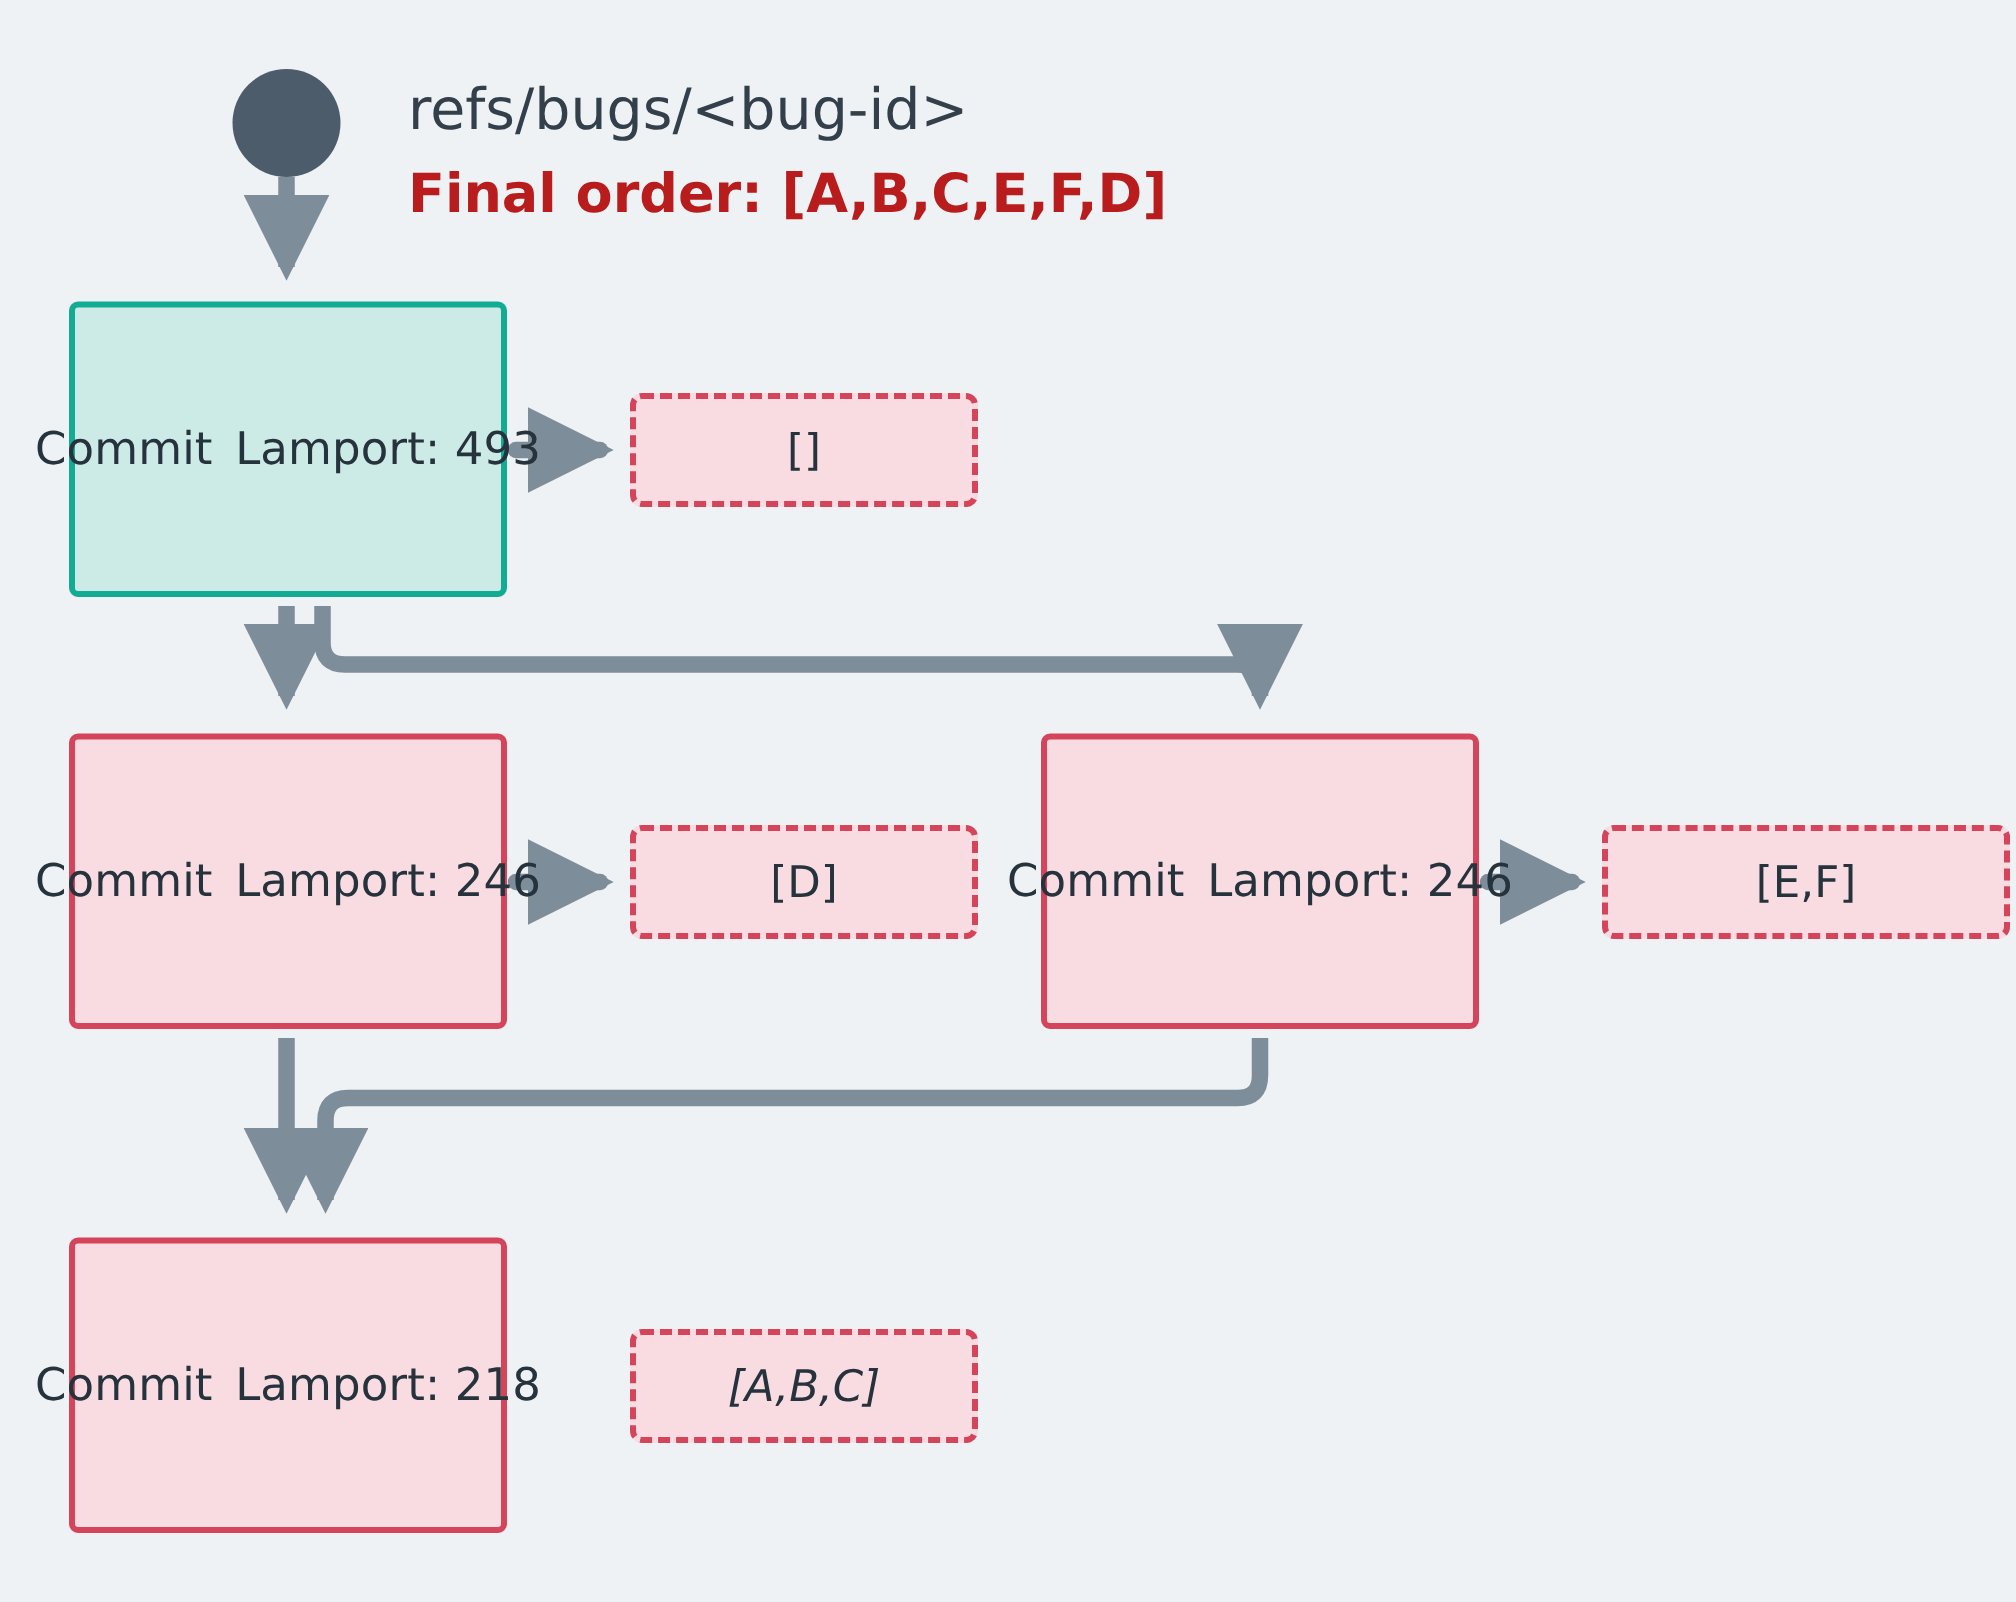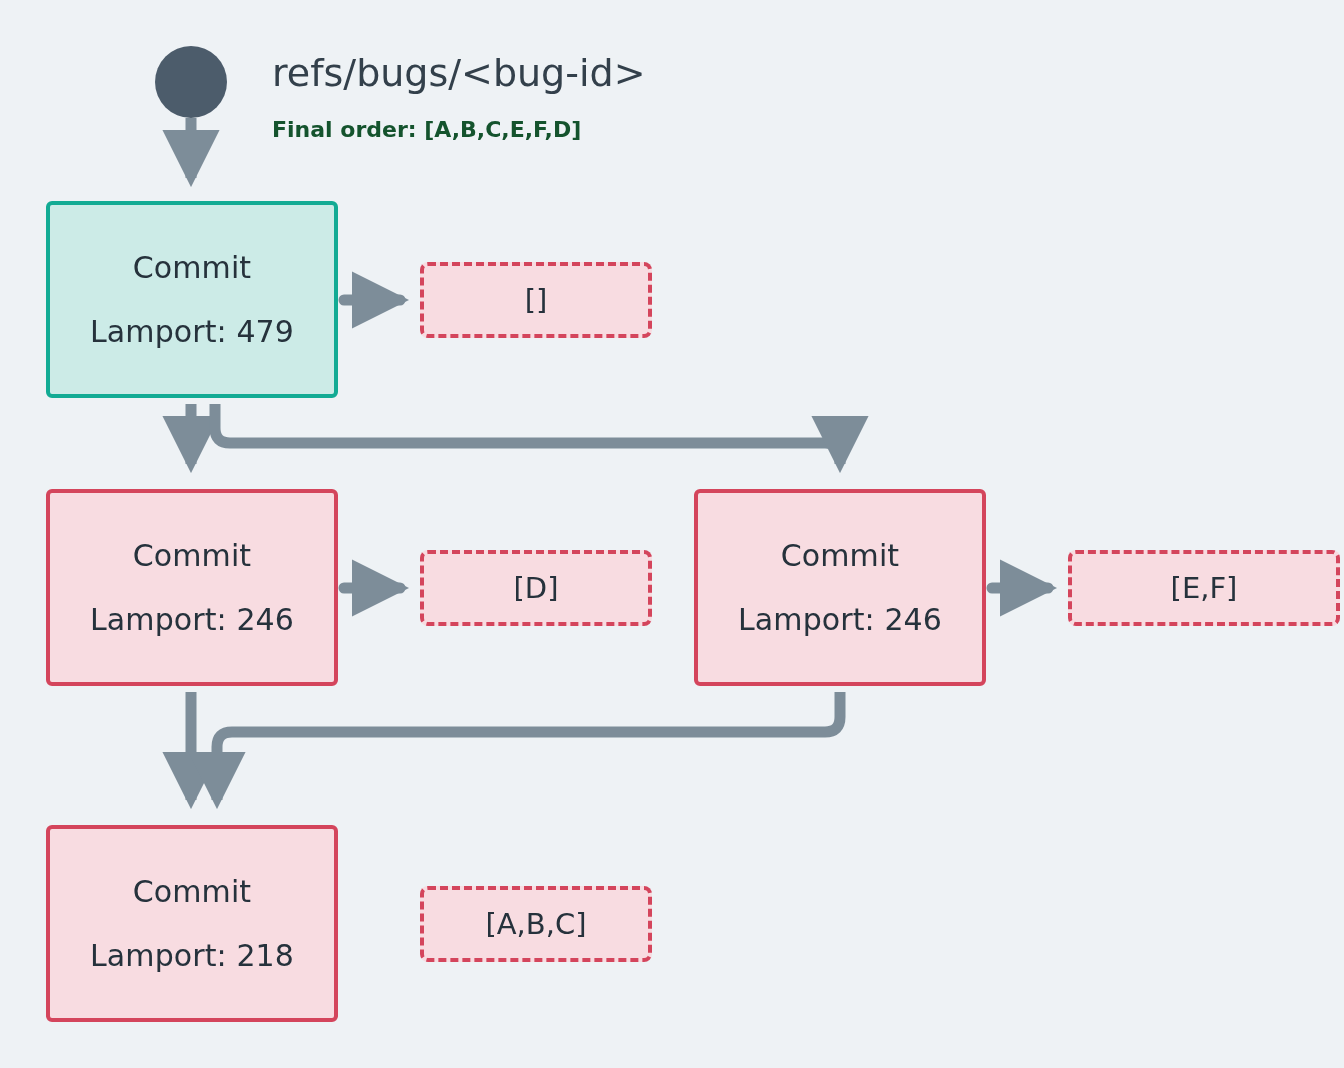--- a/index.html
+++ b/index.html
@@ -25,21 +25,21 @@
     left: 0;
     top: 0;
     width: 1344px;
     height: 1068px;
     pointer-events: none;
   }
   .node {
     position: absolute;
     box-sizing: border-box;
     display: flex;
-    flex-direction: column;
+    flex-direction: row;
     align-items: center;
     justify-content: center;
     border-radius: 6px;
     text-align: center;
     gap: 15px;
   }
   .node-commit {
     width: 292px;
     height: 197px;
     border-width: 4px;
@@ -81,24 +81,24 @@
     position: absolute;
     white-space: nowrap;
   }
   .label-ref {
     font-size: 38px;
     line-height: 34px;
     font-weight: 400;
     color: #33404b;
   }
   .label-final {
-    font-size: 22px;
+    font-size: 36px;
     line-height: 34px;
     font-weight: 700;
-    color: #14532d;
+    color: #b91c1c;
   }
 </style>
 </head>
 <body>
 
 <div id="canvas">
 
   <svg id="edges" viewBox="0 0 1344 1068" width="1344" height="1068">
     <defs>
       <marker id="arrow" viewBox="0 0 10 10" refX="8.4" refY="5" markerWidth="5.2" markerHeight="5.2" orient="auto-start-reverse">
@@ -123,21 +123,21 @@
     <path d="M 840 692 L 840 717 Q 840 732 825 732 L 232 732 Q 217 732 217 747 L 217 800" fill="none" stroke="#7d8d99" stroke-width="11" stroke-linecap="butt" marker-end="url(#arrow)"></path>
   </svg>
 
   <div class="root-dot" style="left:155px; top:46px;"></div>
 
   <div class="label label-ref" style="left:272px; top:56px;">refs/bugs/&lt;bug-id&gt;</div>
   <div class="label label-final" style="left:272px; top:113px;">Final order: [A,B,C,E,F,D]</div>
 
   <div class="node node-commit node-teal" style="left:46px; top:201px;">
     <div class="line">Commit</div>
-    <div class="line">Lamport: 479</div>
+    <div class="line">Lamport: 493</div>
   </div>
 
   <div class="node node-ops" style="left:420px; top:262px; width:232px;">
     <div class="line">[]</div>
   </div>
 
   <div class="node node-commit node-pink" style="left:46px; top:489px;">
     <div class="line">Commit</div>
     <div class="line">Lamport: 246</div>
   </div>
@@ -153,17 +153,17 @@
 
   <div class="node node-ops" style="left:1068px; top:550px; width:272px;">
     <div class="line">[E,F]</div>
   </div>
 
   <div class="node node-commit node-pink" style="left:46px; top:825px;">
     <div class="line">Commit</div>
     <div class="line">Lamport: 218</div>
   </div>
 
-  <div class="node node-ops" style="left:420px; top:886px; width:232px;">
+  <div class="node node-ops" style="left:420px; top:886px; width:232px;font-style:italic;">
     <div class="line">[A,B,C]</div>
   </div>
 
 </div>
 
 </body></html>

